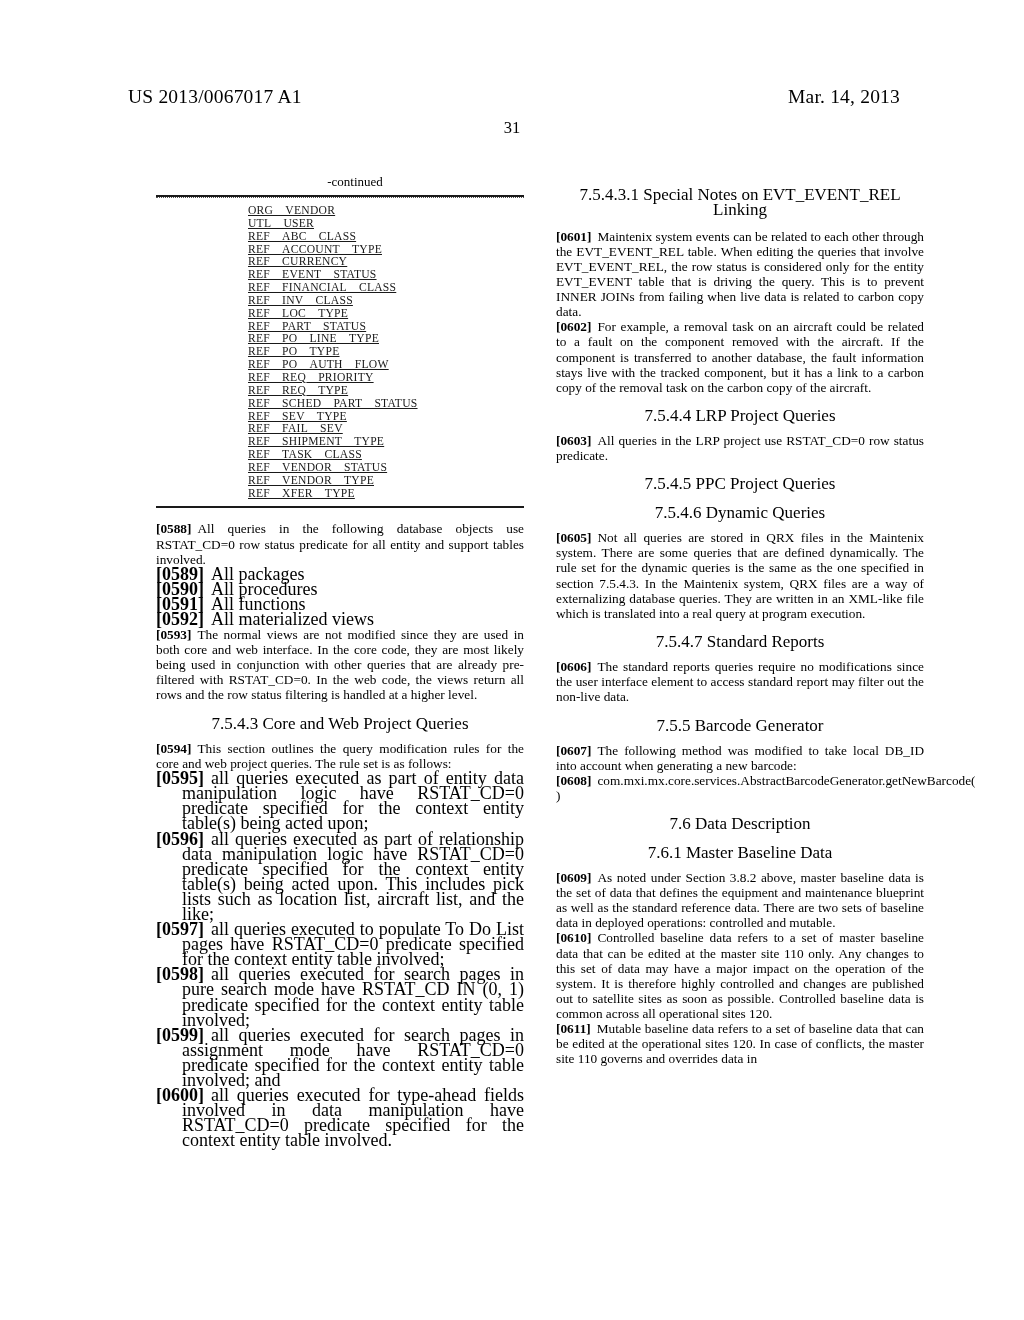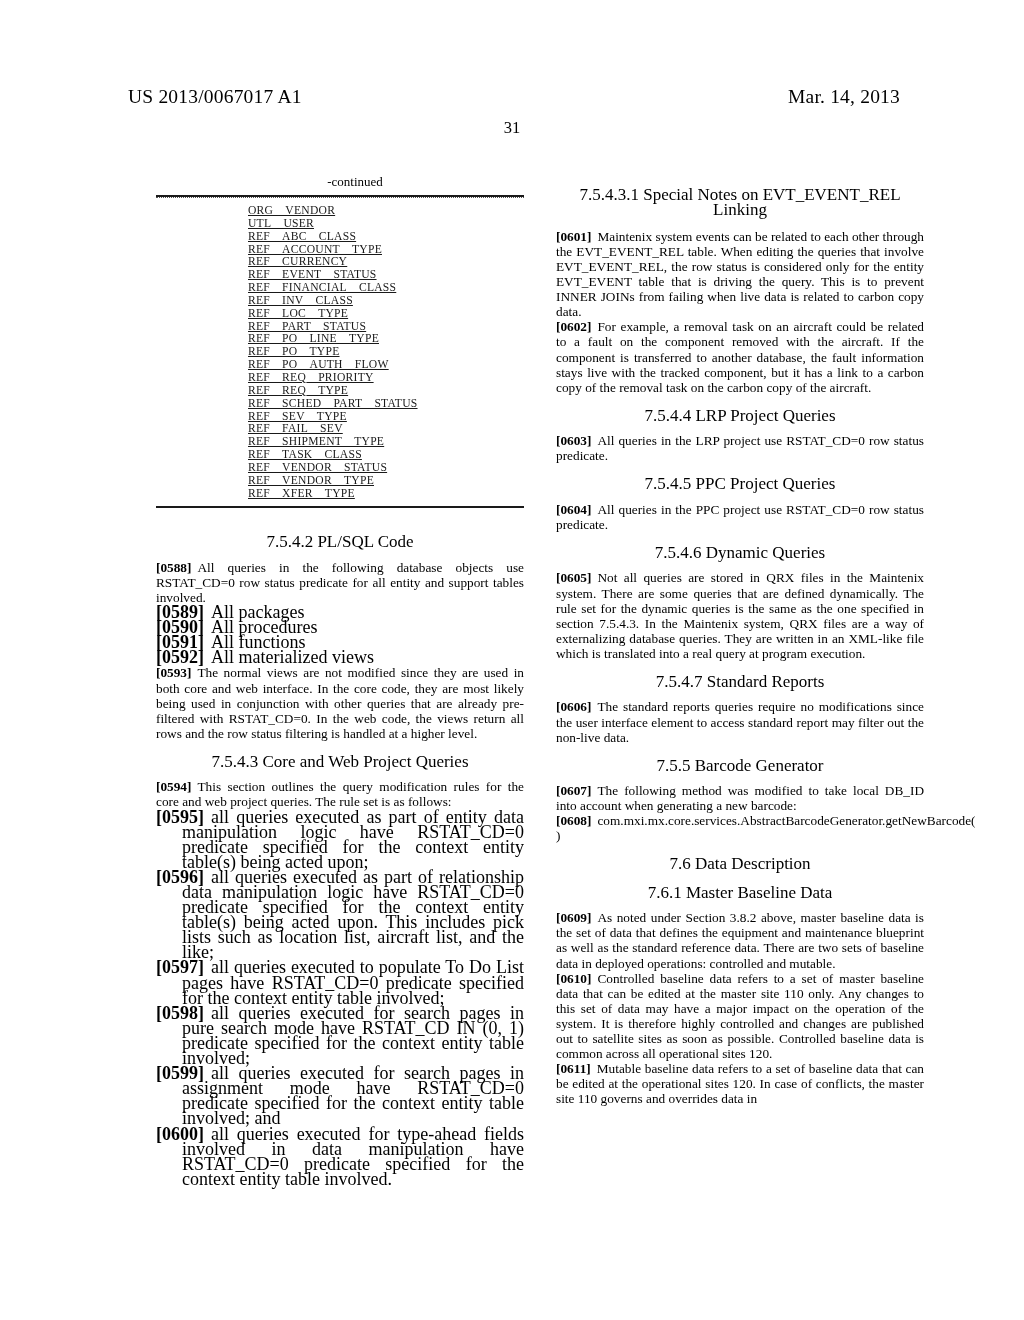--- a/index.html
+++ b/index.html
@@ -194,21 +194,20 @@
           <li>REF__VENDOR__STATUS</li>
           <li>REF__VENDOR__TYPE</li>
           <li>REF__XFER__TYPE</li>
         </ul>
         <div class="rule-bottom"></div>
       </div>
 
       <div class="gap-md"></div>
 
 
-      <div class="sect-head">7.5.4.2 PL/SQL Code</div>
 
       <p class="para"><span class="tag">[0588]</span><span>All queries in the following database objects use RSTAT_CD=0 row status predicate for all entity and support tables involved.</span></p>
 
       <ul class="sublist tight">
         <li><span class="tag">[0589]</span><span>All packages</span></li>
         <li><span class="tag">[0590]</span><span>All procedures</span></li>
         <li><span class="tag">[0591]</span><span>All functions</span></li>
         <li><span class="tag">[0592]</span><span>All materialized views</span></li>
       </ul>
 
@@ -239,21 +238,20 @@
       <p class="para"><span class="tag">[0601]</span><span>Maintenix system events can be related to each other through the EVT_EVENT_REL table. When editing the queries that involve EVT_EVENT_REL, the row status is considered only for the entity EVT_EVENT table that is driving the query. This is to prevent INNER JOINs from failing when live data is related to carbon copy data.</span></p>
 
       <p class="para"><span class="tag">[0602]</span><span>For example, a removal task on an aircraft could be related to a fault on the component removed with the aircraft. If the component is transferred to another database, the fault information stays live with the tracked component, but it has a link to a carbon copy of the removal task on the carbon copy of the aircraft.</span></p>
 
       <div class="sect-head">7.5.4.4 LRP Project Queries</div>
 
       <p class="para"><span class="tag">[0603]</span><span>All queries in the LRP project use RSTAT_CD=0 row status predicate.</span></p>
 
       <div class="sect-head">7.5.4.5 PPC Project Queries</div>
 
-      <p class="para"><span class="tag">[0604]</span><span>All queries in the PPC project use RSTAT_CD=0 row status predicate.</span></p>
 
       <div class="sect-head">7.5.4.6 Dynamic Queries</div>
 
       <p class="para"><span class="tag">[0605]</span><span>Not all queries are stored in QRX files in the Maintenix system. There are some queries that are defined dynamically. The rule set for the dynamic queries is the same as the one specified in section 7.5.4.3. In the Maintenix system, QRX files are a way of externalizing database queries. They are written in an XML-like file which is translated into a real query at program execution.</span></p>
 
       <div class="sect-head">7.5.4.7 Standard Reports</div>
 
       <p class="para"><span class="tag">[0606]</span><span>The standard reports queries require no modifications since the user interface element to access standard report may filter out the non-live data.</span></p>
 
       <div class="sect-head">7.5.5 Barcode Generator</div>

